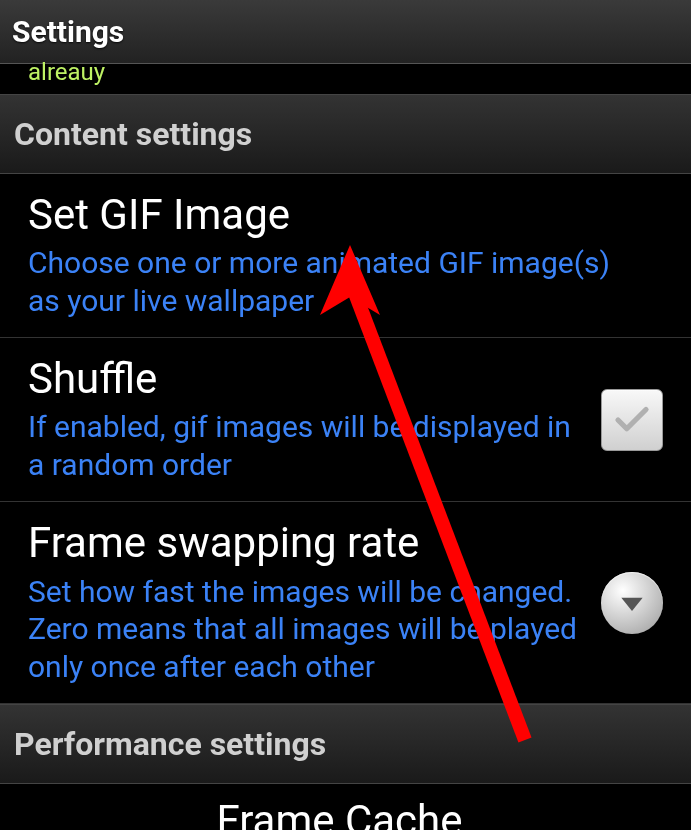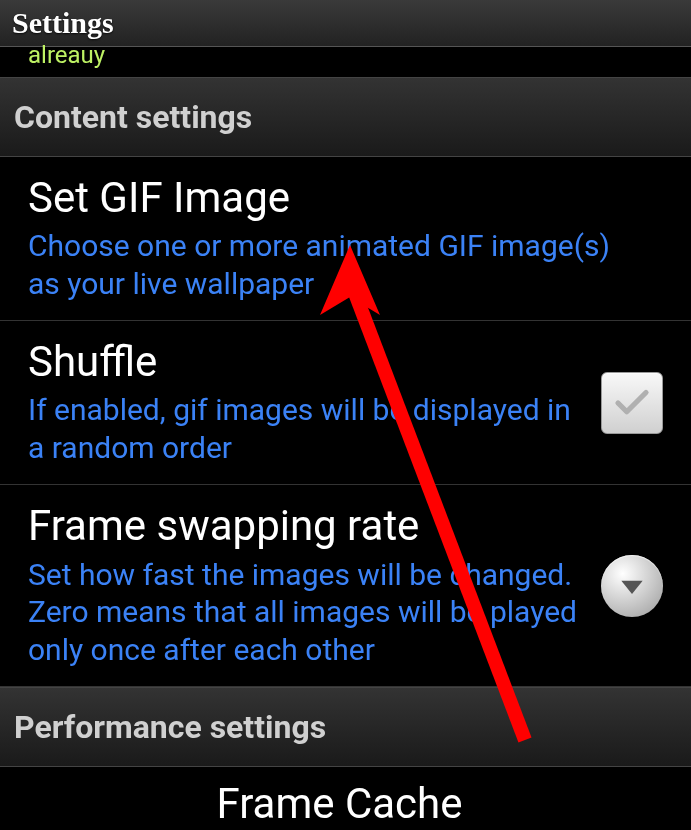--- a/index.html
+++ b/index.html
@@ -10,23 +10,22 @@
     body {
       width: 691px;
       height: 830px;
       background: #000;
       font-family: Roboto, Arial, sans-serif;
       overflow: hidden;
       position: relative;
     }
     .title-bar {
       background: linear-gradient(to bottom, #3a3a3a 0%, #222 100%);
-      padding: 6px 12px;
+      padding: 14px 12px;
       border-bottom: 1px solid #555;
-      font-family: Liberation Serif, serif;
     }
     .title-bar h1 {
       color: #fff;
       font-size: 30px;
       font-weight: bold;
       text-shadow: 0 1px 2px rgba(0,0,0,0.8);
     }
     .partial-text {
       color: #bef264;
       font-size: 24px;

